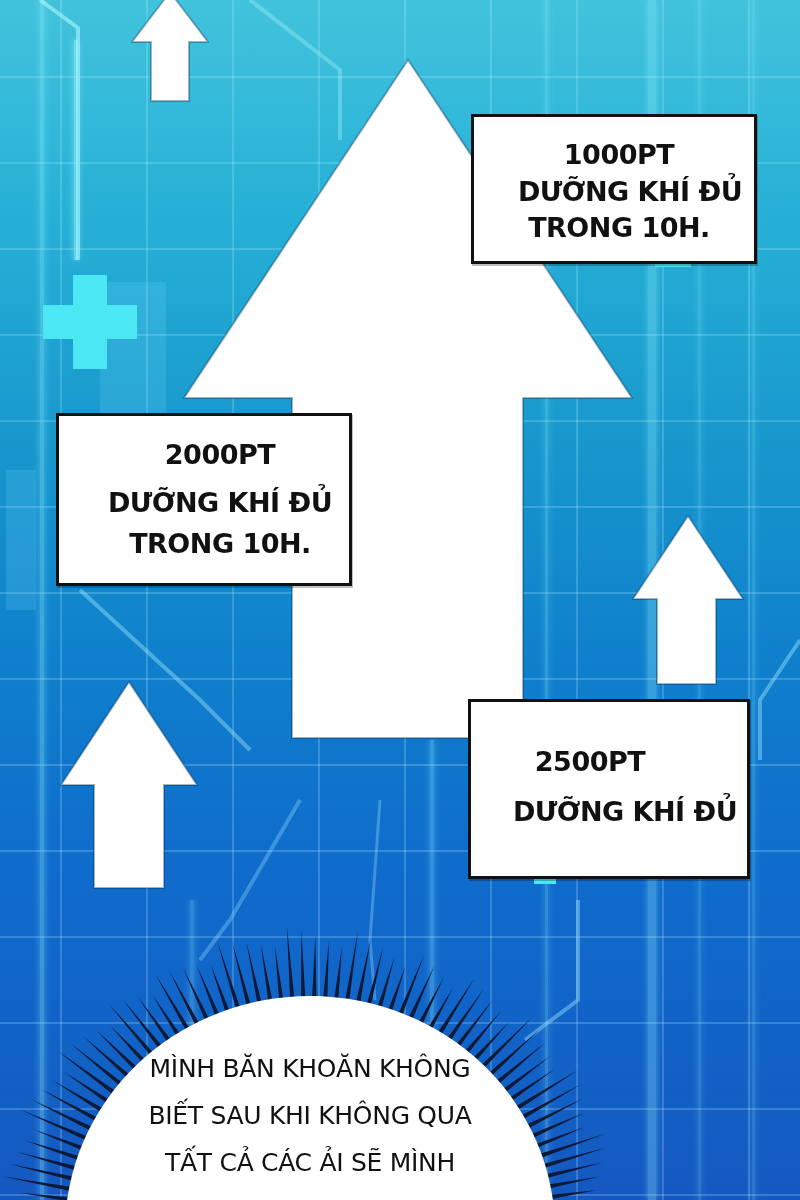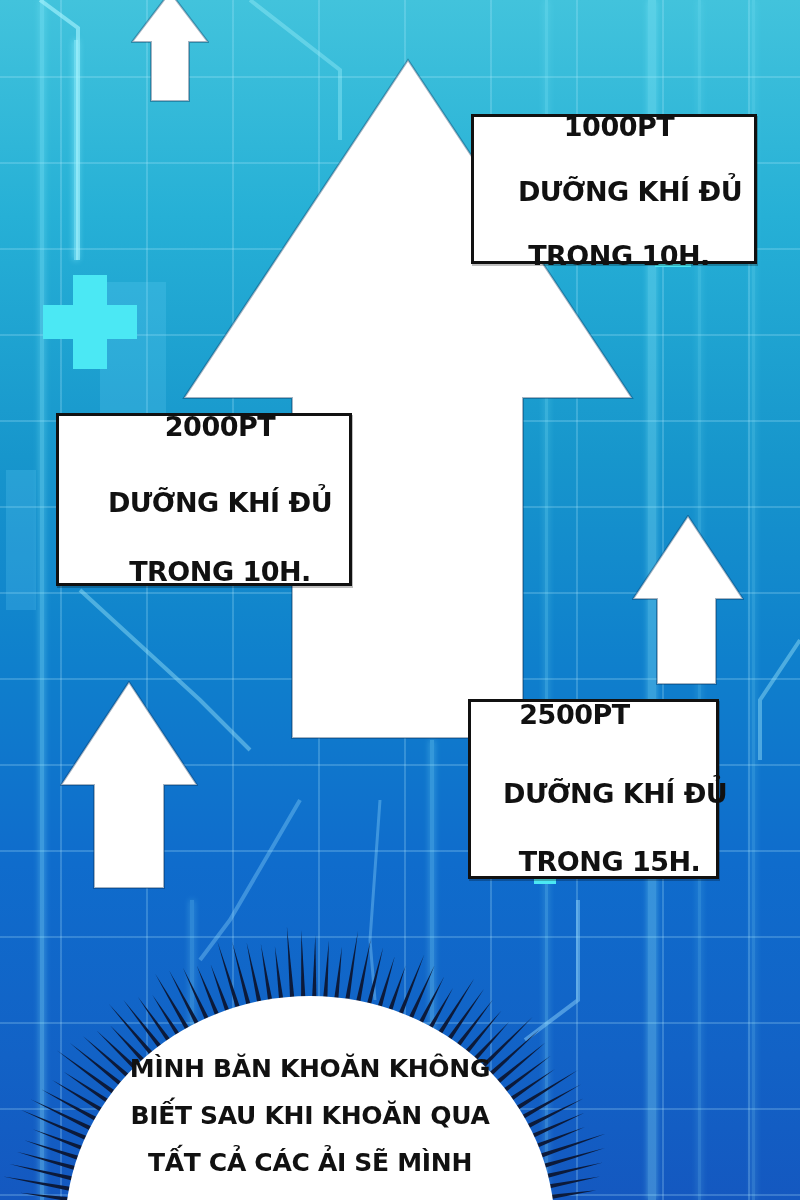--- a/index.html
+++ b/index.html
@@ -19,32 +19,32 @@
   .glow-line { position: absolute; background: rgba(150,240,255,0.55); box-shadow: 0 0 6px rgba(140,240,255,0.8); }
   .panel { position: absolute; background: rgba(120,220,255,0.18); }
   .layer { position: absolute; inset: 0; }
   .arrow { position: absolute; }
   .arrow svg { display: block; width: 100%; height: 100%; }
   .plus { position: absolute; background: #4be8f4; }
   .info-box {
     position: absolute; background: #fff; border: 3px solid #111;
     box-sizing: border-box; display: flex; flex-direction: column; justify-content: center;
     font-family: "DejaVu Sans", sans-serif; font-weight: bold; color: #111; text-align: center;
-    letter-spacing: -0.5px; box-shadow: 1px 2px 0 rgba(0,0,0,0.25); gap: 28px;
+    letter-spacing: -0.5px; box-shadow: 1px 2px 0 rgba(0,0,0,0.25);
   }
   .info-box .line { font-size: 27px; line-height: 1.35; white-space: nowrap; padding-left: 32px; }
   .bubble-wrap { position: absolute; inset: 0; overflow: hidden; pointer-events: none; }
   .bubble {
     position: absolute; left: 65px; top: 996px; width: 490px; height: 470px;
     background: #fff; border-radius: 50%;
   }
   .bubble-text {
     position: absolute; left: 100px; top: 1045px; width: 420px; text-align: center;
     font-family: "DejaVu Sans", sans-serif; color: #111; font-size: 25px; line-height: 47px;
-    letter-spacing: -0.3px; font-weight: bold;
+    letter-spacing: -0.3px; font-weight: normal;
   }
 </style>
 </head>
 <body>
 
 <div class="bg"></div>
 <div class="grid"></div>
 
 <div class="layer">
   <div class="glow-line" style="left:40px;top:0;width:4px;height:1200px;opacity:.6"></div>
@@ -102,24 +102,23 @@
   <div class="line">DƯỠNG KHÍ ĐỦ</div>
   <div class="line" style="padding-left:10px;">TRONG 10H.</div>
 </div>
 
 <div class="info-box" style="left:56px;top:413px;width:296px;height:173px;">
   <div class="line" style="margin-bottom:12px;">2000PT</div>
   <div class="line" style="margin-bottom:4px;">DƯỠNG KHÍ ĐỦ</div>
   <div class="line">TRONG 10H.</div>
 </div>
 
-<div class="info-box" style="left:468px;top:699px;width:251px;height:180px;justify-content:center;">
+<div class="info-box" style="left:468px;top:699px;width:282px;height:180px;justify-content:center;">
   <div class="line" style="margin-bottom:14px;padding-right:70px;">2500PT</div>
   <div class="line" style="margin-bottom:4px;">DƯỠNG KHÍ ĐỦ</div>
-  <div class="line">TRONG 15H.</div>
 </div>
 
 <div class="bubble-wrap">
   <svg id="spikes" style="position:absolute;left:0;top:0" width="800" height="1200">
       <polygon points="69,1228.8 69,1233.2 7,1231" fill="#0c1a3a"></polygon>
       <polygon points="69.34789125432212,1218.3234144886028 69.14829410655341,1222.718884995682 10.75121746116713,1217.864822182136" fill="#0c1a3a"></polygon>
       <polygon points="70.19125160998624,1207.8729282973577 69.79246825711601,1212.254819651268 15.12938690778094,1205.0709977998624" fill="#0c1a3a"></polygon>
       <polygon points="71.52834470573754,1197.4700575186387 70.93119618702661,1201.8293480167129 20.135439089999466,1192.6506499866173" fill="#0c1a3a"></polygon>
       <polygon points="73.35641765352523,1187.1362202113312 72.56213341442276,1191.4639346829101 3.1451068791515695,1176.4867797601464" fill="#0c1a3a"></polygon>
       <polygon points="75.67170670631475,1176.8926923040399 74.68192206720175,1181.1799205890948 9.608330932880165,1163.8986292767243" fill="#0c1a3a"></polygon>
@@ -185,15 +184,15 @@
       <polygon points="546.9919310007158,1189.0827018716052 546.1523714210591,1184.7635422644355 600.0182080192019,1176.5342610234288" fill="#0c1a3a"></polygon>
       <polygon points="548.736014906918,1199.431219534604 548.0932495812433,1195.078421269567 596.3525860919879,1190.1759592555168" fill="#0c1a3a"></polygon>
       <polygon points="549.9885746815406,1209.8447329101652 549.5439269739358,1205.4672577913186 614.8219062123435,1201.047882854806" fill="#0c1a3a"></polygon>
       <polygon points="550.7470314788426,1220.3018020277823 550.5014168568727,1215.9086626653816 609.7994993338732,1214.796820834701" fill="#0c1a3a"></polygon>
       <polygon points="551.0098237421442,1230.780897241754 550.9637478920328,1226.3811384965459 604.0979811276551,1228.0248184009329" fill="#0c1a3a"></polygon>
     </svg>
   <div class="bubble"></div>
 </div>
 <div class="bubble-text">
   <div>MÌNH BĂN KHOĂN KHÔNG</div>
-  <div>BIẾT SAU KHI KHOĂN QUA</div>
+  <div>BIẾT SAU KHI KHÔNG QUA</div>
   <div>TẤT CẢ CÁC ẢI SẼ MÌNH</div>
 </div>
 
 </body></html>

